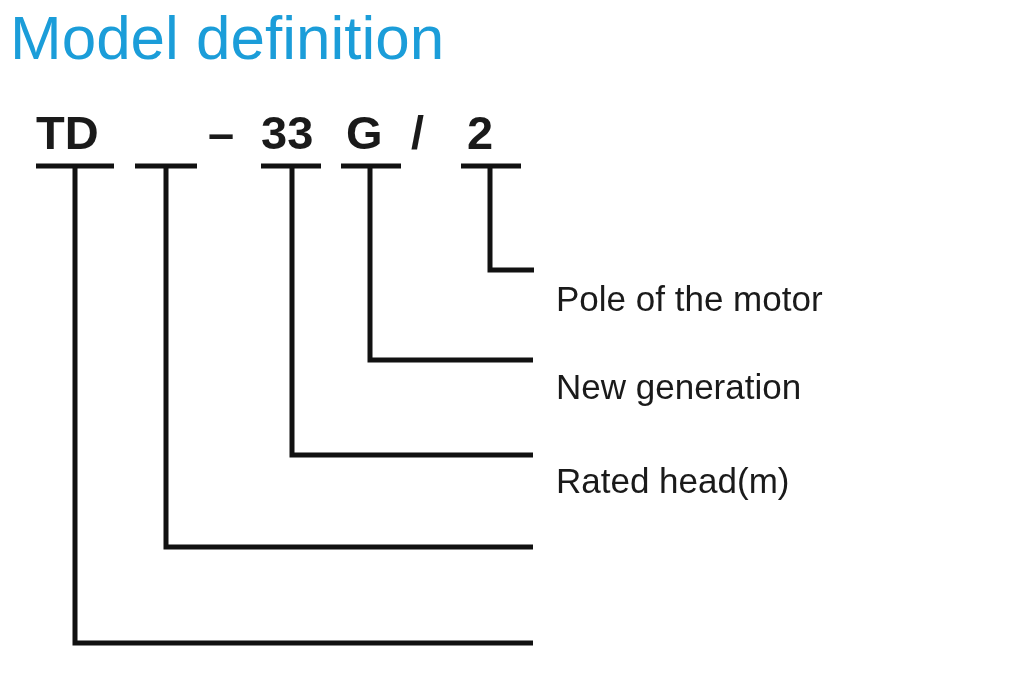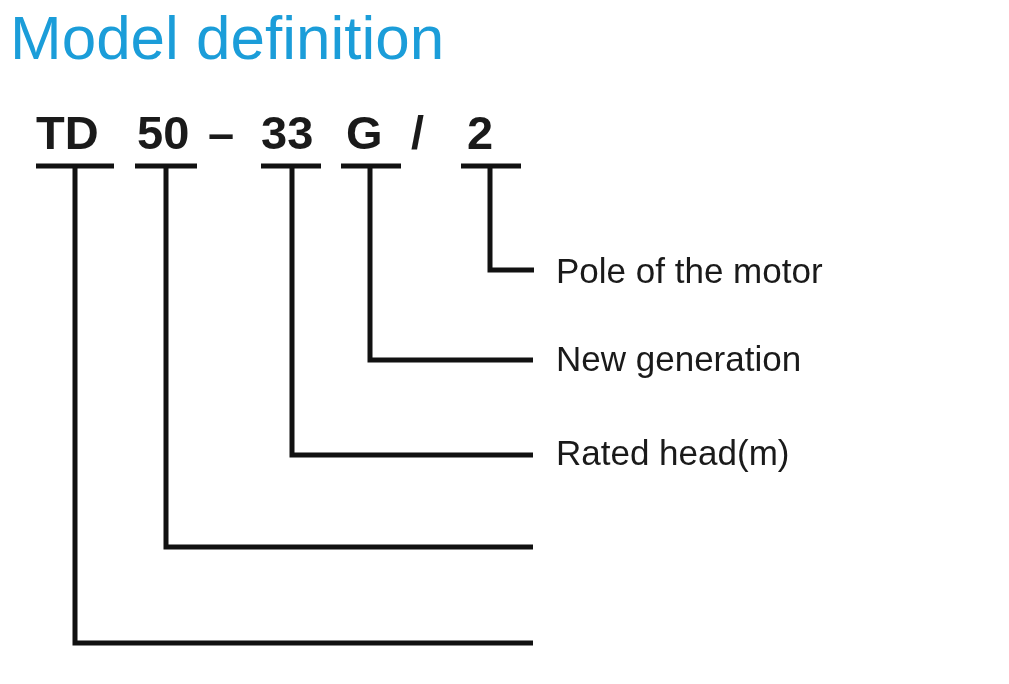--- a/index.html
+++ b/index.html
@@ -65,32 +65,32 @@
 
   
   .desc {
     position: absolute;
     left: 556px;
     font-size: 35px;
     line-height: 42px;
     color: #1a1a1a;
     font-weight: 400;
     white-space: nowrap;
+    margin-top: 28px;
   }
 </style>
 </head>
 <body>
 
 <div id="page">
 
   <div id="title">Model definition</div>
 
   <div id="code-row">
     <span class="code-token" style="left:36px">TD</span>
-    <span class="code-token" style="left:137px">50</span>
     <span class="code-token" style="left:208px">–</span>
     <span class="code-token" style="left:261px">33</span>
     <span class="code-token" style="left:346px">G</span>
     <span class="code-token" style="left:411px">/</span>
     <span class="code-token" style="left:467px">2</span>
   </div>
 
   <svg id="leaders" viewBox="0 0 1009 684" width="1009" height="684">
 
     <g stroke-width="5">

